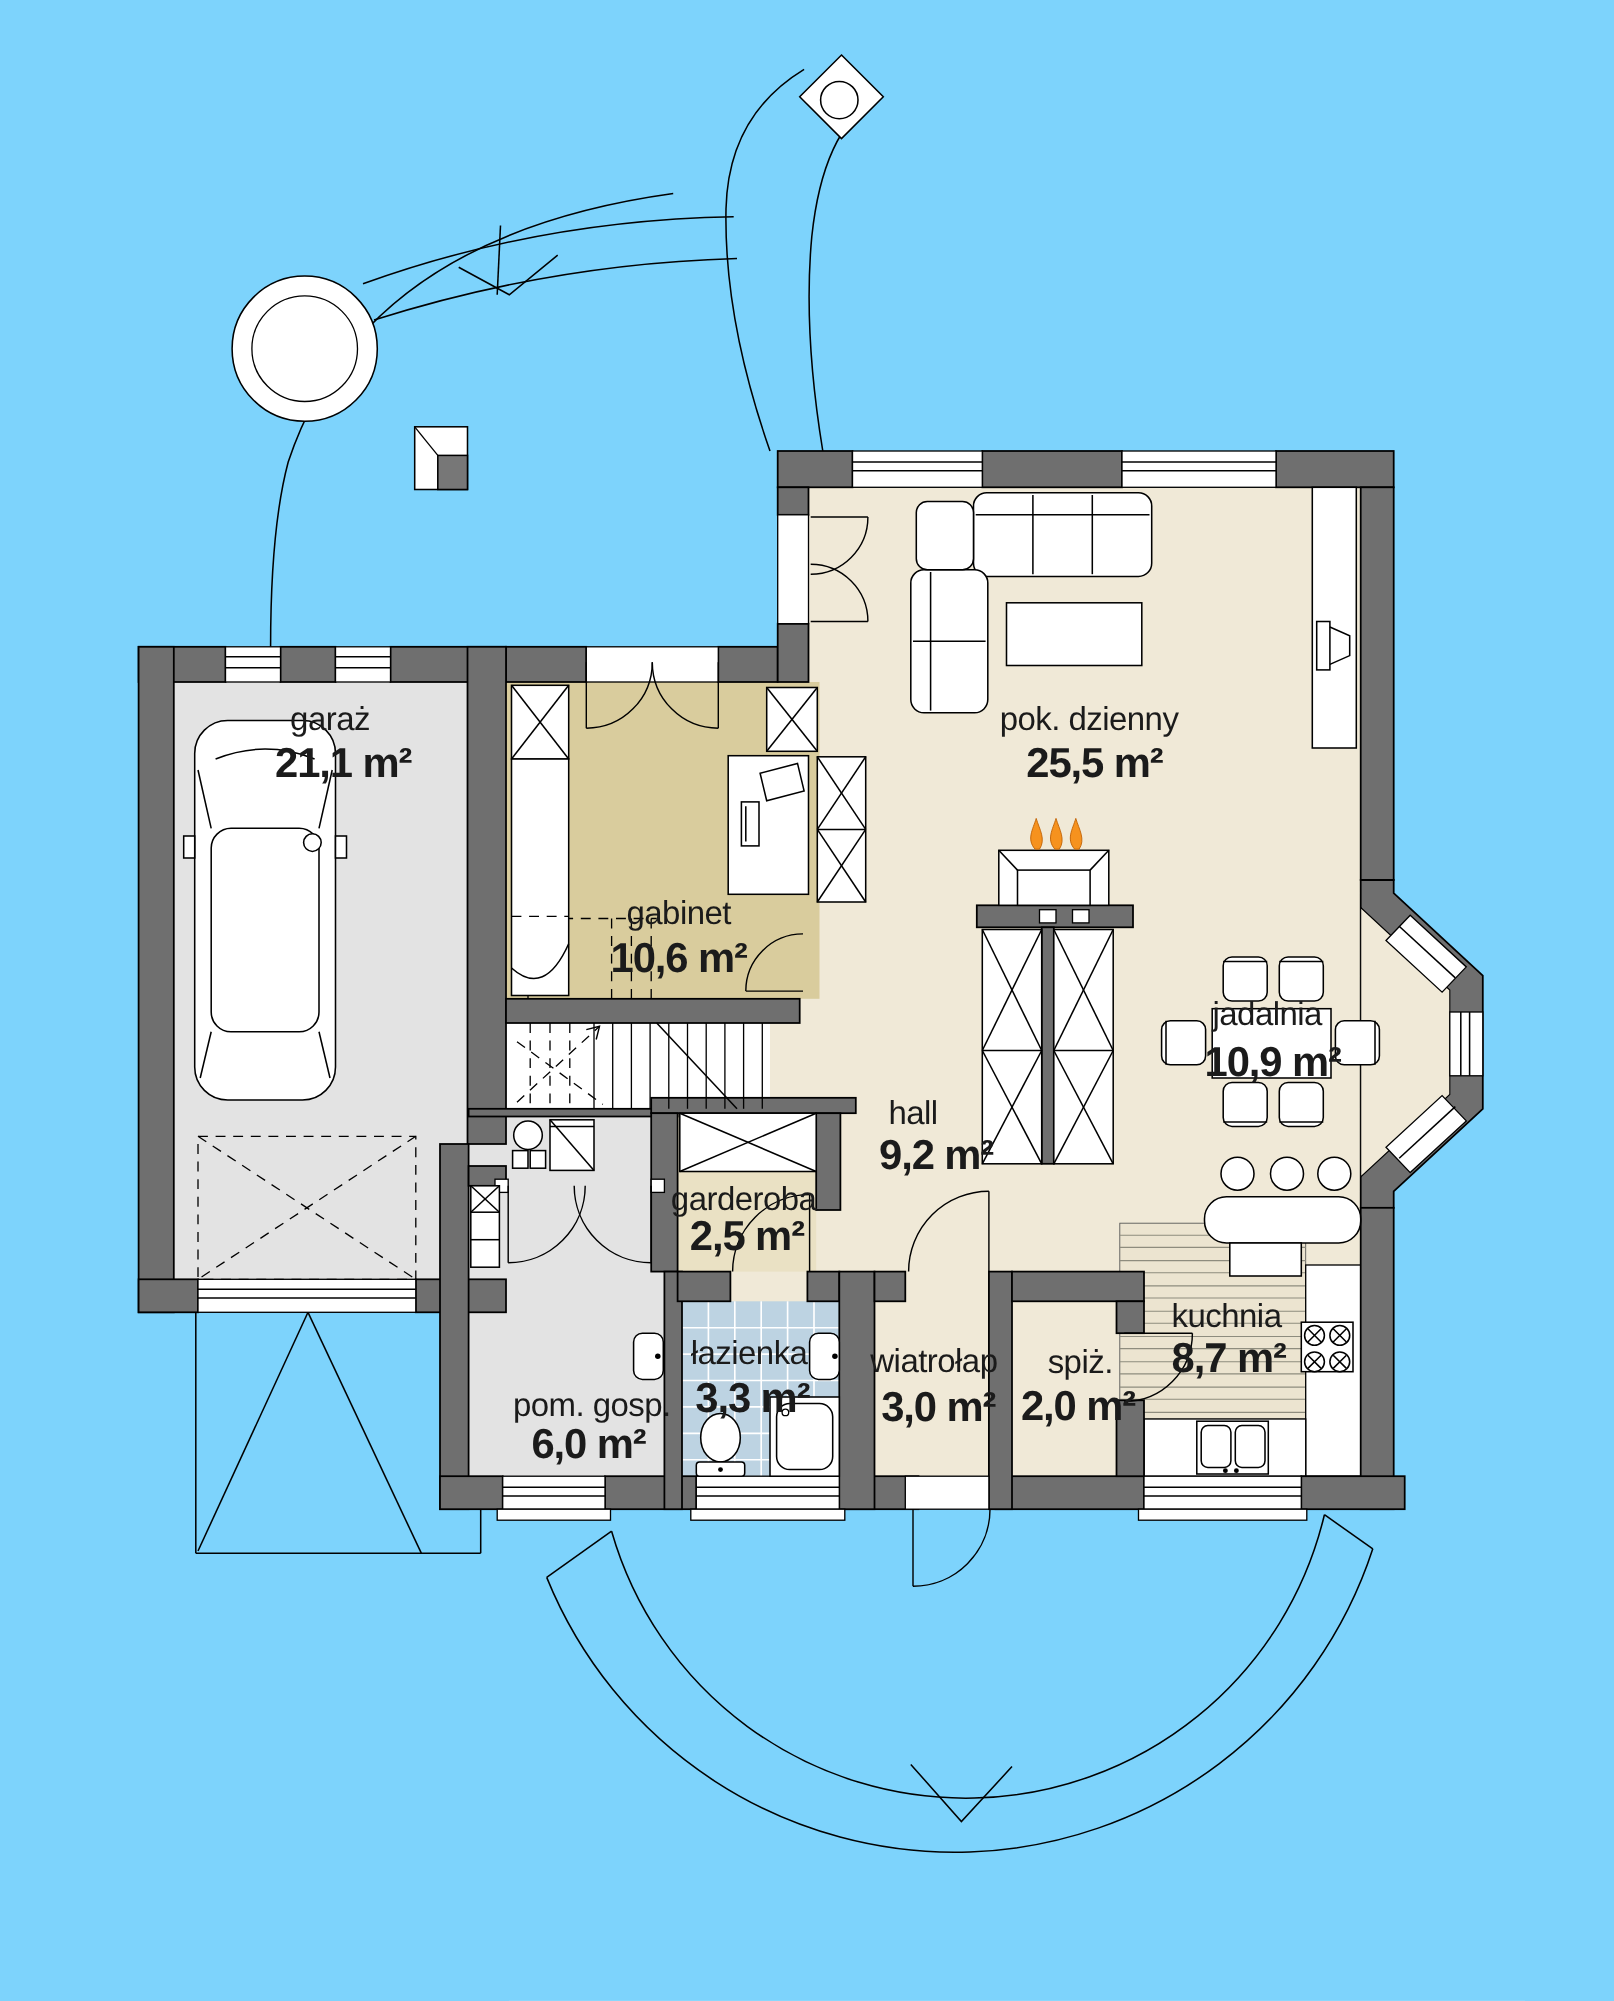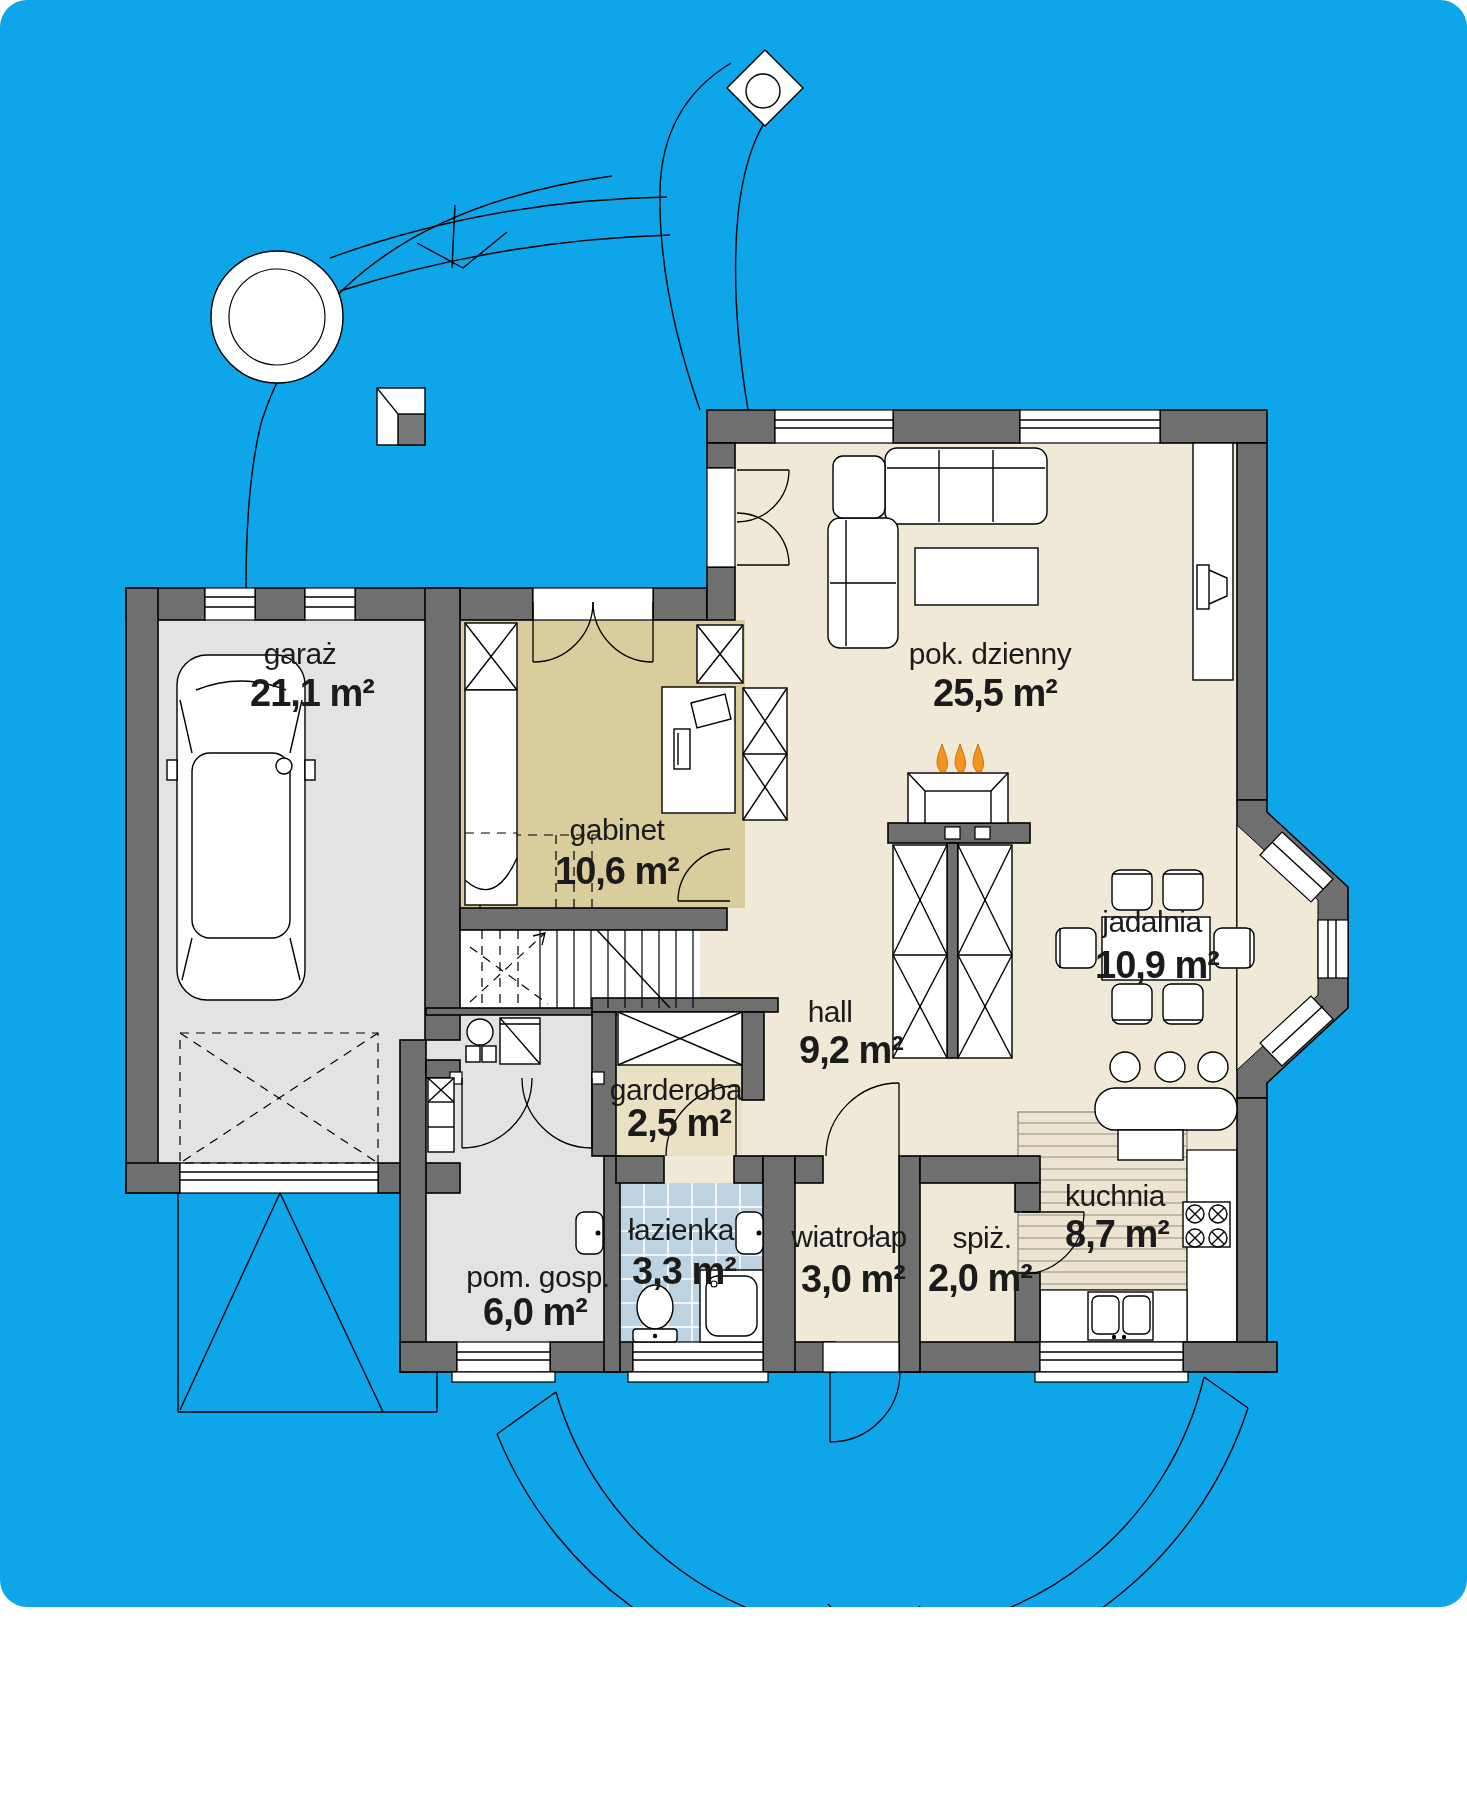--- a/index.html
+++ b/index.html
@@ -1,16 +1,16 @@
 <!DOCTYPE html>
 <html><head>
 <meta charset="utf-8">
 <style>
   html,body{margin:0;padding:0;background:#fff;}
-  #stage{position:relative;width:1467px;height:1607px;background:#0ea5e9;overflow:hidden;border-radius:27px;}
+  #stage{position:relative;width:1467px;height:1819px;background:#7dd3fc;overflow:hidden;}
   svg{display:block;}
   text{font-family:"Liberation Sans",sans-serif;fill:#1b1b1b;}
   .room-name{font-size:30px;letter-spacing:-0.5px;}
   .room-area{font-size:38px;font-weight:700;letter-spacing:-1px;}
   .thin{stroke:#000;stroke-width:1.4;fill:none;}
   .wall{fill:#6f6f6f;stroke:#000;stroke-width:1.6;}
   .win{fill:#ffffff;stroke:#000;stroke-width:1.2;}
   .furn{fill:#ffffff;stroke:#000;stroke-width:1.4;}
   .door{stroke:#000;stroke-width:1.3;fill:none;}
   .dash{stroke:#000;stroke-width:1.2;fill:none;stroke-dasharray:9 7;}

